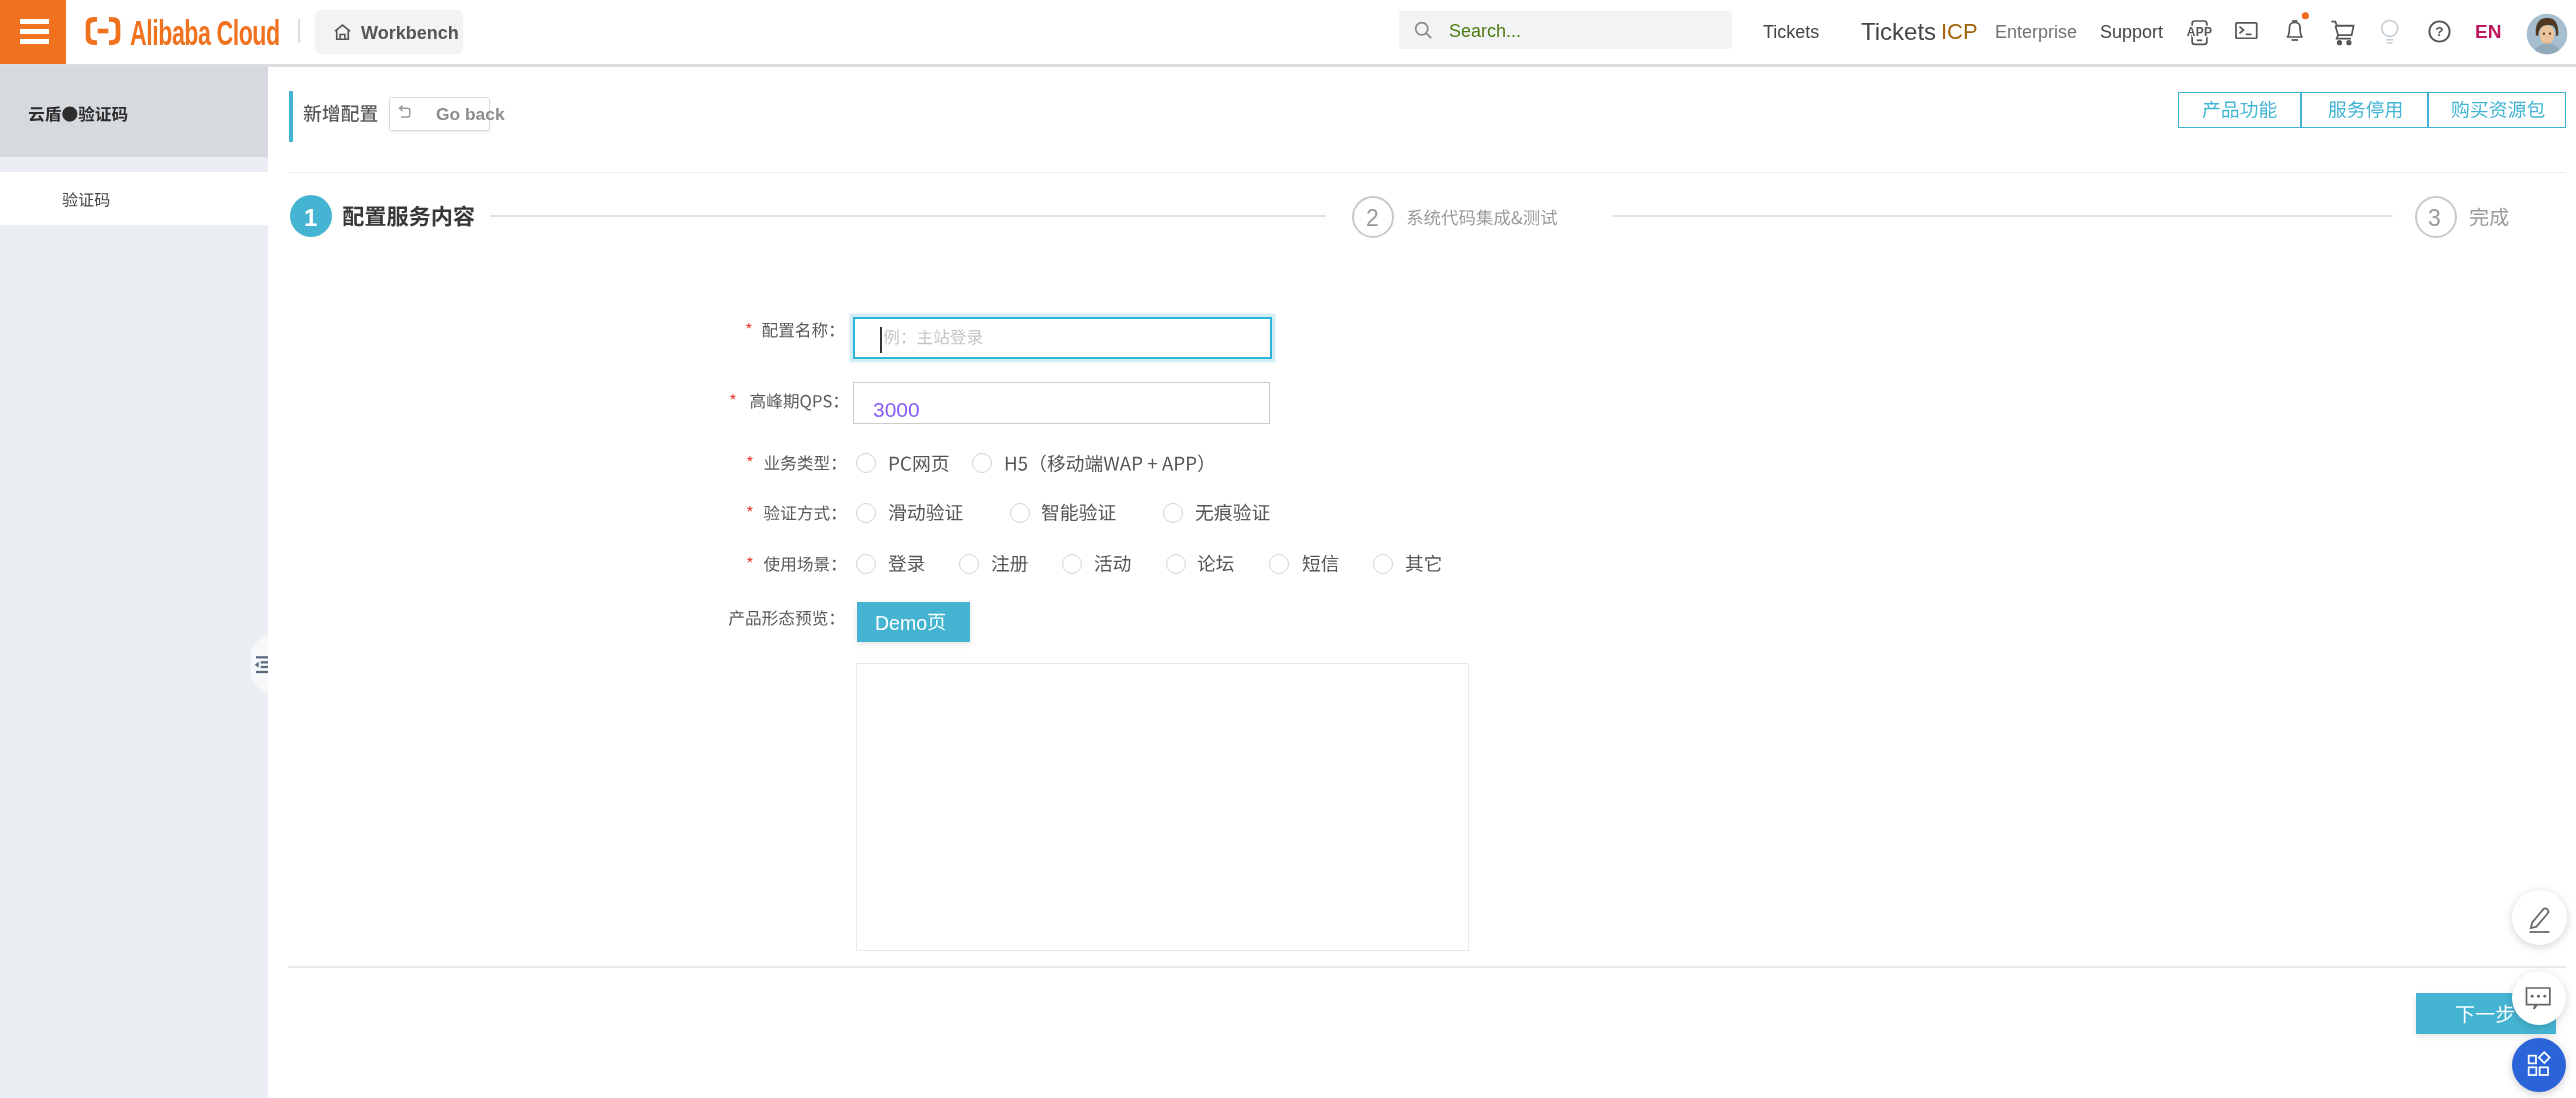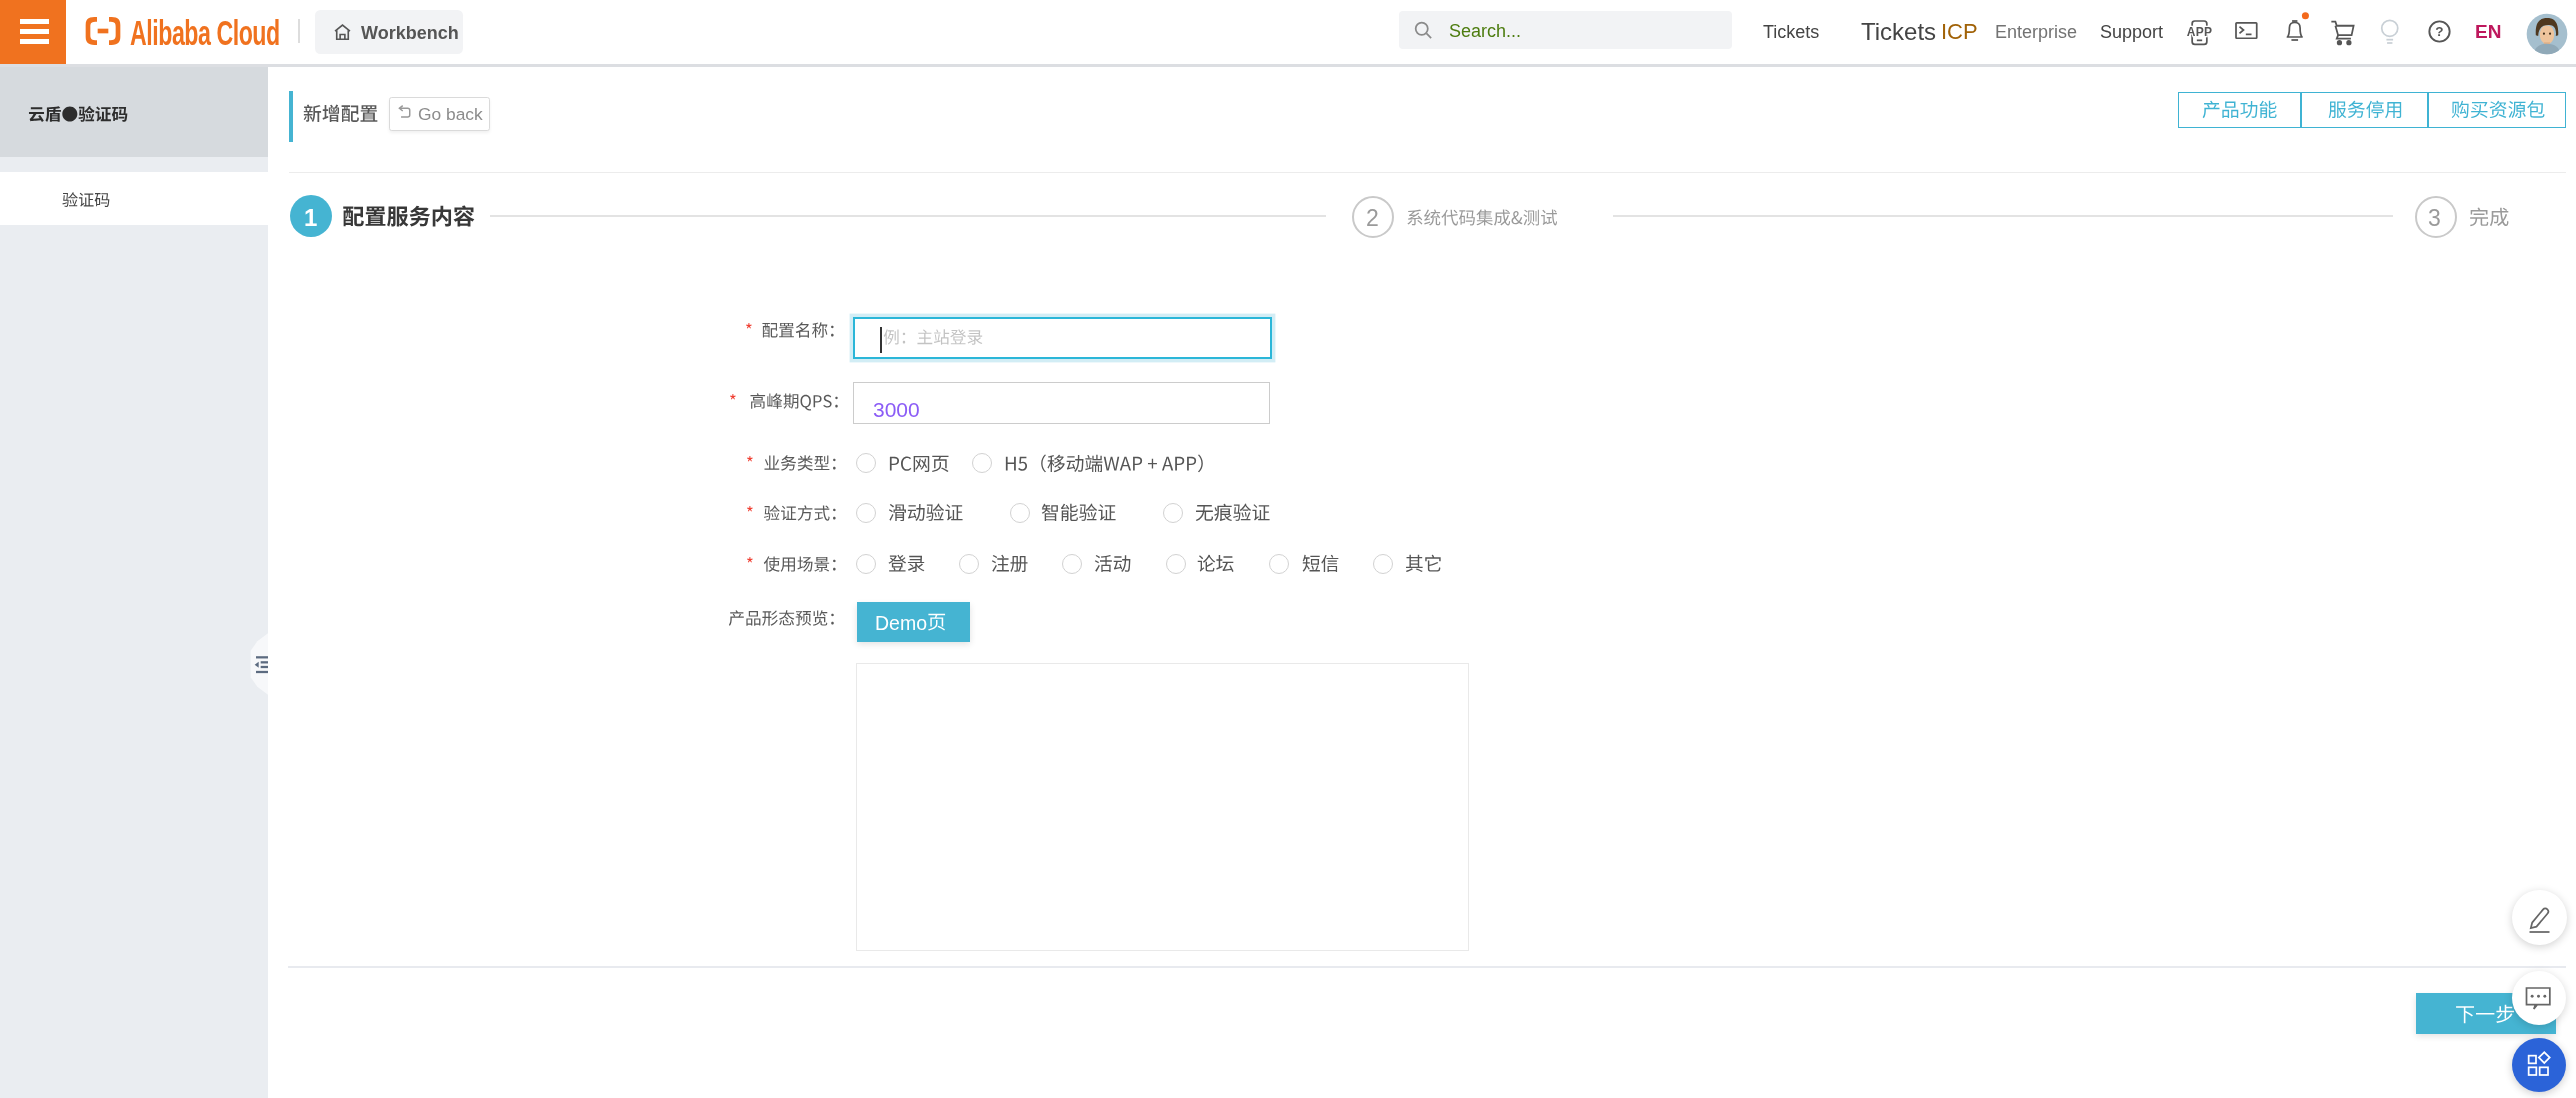--- a/index.html
+++ b/index.html
@@ -108,21 +108,21 @@
 </svg>
 <div style="position:absolute;left:289px;top:91px;width:4px;height:51px;background:#45b4d2"></div>
 <svg style="position:absolute;left:303px;top:101px;" width="78" height="25" viewBox="0 0 116 37">
     <path transform="translate(0,29)" d="M10 -5.7C10.8 -4.3 11.8 -2.5 12.3 -1.3L14.1 -2.4C13.6 -3.6 12.7 -5.3 11.8 -6.7ZM3.5 -6.5C3 -4.8 2.1 -3.2 1 -2C1.5 -1.7 2.4 -1.1 2.7 -0.7C3.8 -2 5 -4 5.6 -5.9ZM15.4 -20.9V-11.2C15.4 -7.5 15.2 -2.8 13 0.5C13.6 0.8 14.6 1.6 15 2.1C17.5 -1.5 17.9 -7.1 17.9 -11.2V-11.8H21.5V2.2H24.1V-11.8H26.9V-14.3H17.9V-19.2C20.7 -19.7 23.8 -20.4 26.2 -21.3L24.1 -23.2C22.1 -22.3 18.5 -21.5 15.4 -20.9ZM5.8 -23.2C6.1 -22.5 6.5 -21.6 6.8 -20.8H1.6V-18.6H14.1V-20.8H9.5C9.2 -21.7 8.6 -22.8 8.1 -23.8ZM10.2 -18.6C9.9 -17.4 9.4 -15.7 8.8 -14.4H4.9L6.5 -14.9C6.4 -15.9 6 -17.4 5.4 -18.5L3.3 -18C3.8 -16.9 4.1 -15.4 4.3 -14.4H1.2V-12.2H6.8V-9.7H1.3V-7.4H6.8V-0.8C6.8 -0.5 6.7 -0.4 6.4 -0.4C6.1 -0.4 5.2 -0.4 4.3 -0.4C4.6 0.2 5 1.2 5 1.8C6.5 1.8 7.5 1.8 8.2 1.4C9 1 9.2 0.4 9.2 -0.7V-7.4H14.1V-9.7H9.2V-12.2H14.5V-14.4H11.2C11.7 -15.5 12.2 -16.8 12.7 -18.1Z M41.1 -16.6C41.9 -15.3 42.6 -13.7 42.9 -12.6L44.4 -13.2C44.2 -14.3 43.4 -15.9 42.6 -17.1ZM49.3 -17.1C48.9 -15.9 48 -14.2 47.3 -13.1L48.7 -12.6C49.4 -13.6 50.2 -15.1 51 -16.5ZM29 -3.9 29.8 -1.3C32.1 -2.2 35.1 -3.3 37.8 -4.5L37.3 -6.8L34.7 -5.9V-14.4H37.4V-16.9H34.7V-23.3H32.2V-16.9H29.4V-14.4H32.2V-5ZM38.4 -19.6V-10.1H53.6V-19.6H50C50.8 -20.5 51.6 -21.7 52.3 -22.8L49.6 -23.7C49.1 -22.5 48.1 -20.7 47.3 -19.6H42.6L44.5 -20.5C44.1 -21.3 43.2 -22.7 42.4 -23.6L40.2 -22.7C40.9 -21.8 41.6 -20.5 42.1 -19.6ZM40.5 -17.8H45V-11.9H40.5ZM47 -17.8H51.4V-11.9H47ZM42.2 -2.7H49.9V-1H42.2ZM42.2 -4.6V-6.6H49.9V-4.6ZM39.8 -8.6V2.3H42.2V1H49.9V2.3H52.4V-8.6Z M71.3 -22.4V-19.8H79.5V-13.7H71.4V-1.7C71.4 1.2 72.3 2 75.1 2C75.7 2 78.8 2 79.5 2C82.2 2 82.9 0.7 83.2 -4C82.5 -4.1 81.4 -4.6 80.8 -5.1C80.6 -1.1 80.4 -0.4 79.3 -0.4C78.5 -0.4 76 -0.4 75.4 -0.4C74.2 -0.4 74 -0.6 74 -1.7V-11.2H79.5V-9.3H82.1V-22.4ZM60.1 -4.2H67.3V-1.7H60.1ZM60.1 -6.1V-8.5C60.4 -8.3 61 -7.8 61.2 -7.6C62.7 -9.1 63.1 -11.3 63.1 -12.9V-15.2H64.4V-10.2C64.4 -8.7 64.7 -8.4 65.9 -8.4C66.1 -8.4 66.8 -8.4 67.1 -8.4H67.3V-6.1ZM57.4 -22.6V-20.2H61.3V-17.4H58V2.2H60.1V0.4H67.3V1.8H69.5V-17.4H66.4V-20.2H70.1V-22.6ZM63.1 -17.4V-20.2H64.6V-17.4ZM60.1 -8.5V-15.2H61.7V-13C61.7 -11.6 61.5 -9.9 60.1 -8.5ZM65.7 -15.2H67.3V-9.8L67.2 -9.9C67.2 -9.8 67.1 -9.8 66.8 -9.8C66.7 -9.8 66.1 -9.8 66 -9.8C65.7 -9.8 65.7 -9.9 65.7 -10.2Z M102.4 -20.8H106.5V-18.6H102.4ZM96 -20.8H100V-18.6H96ZM89.7 -20.8H93.5V-18.6H89.7ZM89.1 -12V-0.4H85.5V1.6H110.6V-0.4H106.9V-12H98.3L98.6 -13.4H109.8V-15.4H99L99.2 -16.8H109.1V-22.6H87.1V-16.8H96.5L96.3 -15.4H85.9V-13.4H96L95.8 -12ZM91.6 -0.4V-1.8H104.3V-0.4ZM91.6 -7.5H104.3V-6.1H91.6ZM91.6 -8.9V-10.3H104.3V-8.9ZM91.6 -4.7H104.3V-3.2H91.6Z" fill="#595959"></path>
   </svg>
 <div style="position:absolute;left:389px;top:97px;width:99px;height:32px;background:#fff;border:1.3px solid #dadada;border-radius:2.7px;box-shadow:0 2px 3.4px rgba(0,0,0,0.06)"></div>
 <svg style="left:397px;top:105px" width="14.8" height="16" viewBox="0 0 22 24" fill="none" stroke="#999" stroke-width="2.2">
 <path d="M4 5 L16 5 C18 5 19 6 19 8 L19 15 C19 17 18 18 16 18 L6 18"></path>
 <path d="M8.5 1 L3.5 5 L8.5 9"></path>
 </svg>
-<div style="position:absolute;left:418px;top:106px;font-size:17.4px;line-height:17.4px;color:#8c8c8c;font-weight:400;letter-spacing:0;white-space:nowrap">Go back</div>
+<div style="position:absolute;left:436px;top:106px;font-size:17.4px;line-height:17.4px;color:#8c8c8c;font-weight:700;letter-spacing:0;white-space:nowrap">Go back</div>
 <div style="position:absolute;left:289px;top:172px;width:2277px;height:1.3px;background:#ececec"></div>
 <div style="position:absolute;left:2178px;top:92px;width:121px;height:34px;background:#fff;border:1.3px solid #3fb3d3"></div>
 <svg style="position:absolute;left:2202px;top:97px;" width="78" height="25" viewBox="0 0 116 37">
     <path transform="translate(0,29)" d="M7.4 -17.1C8.3 -15.9 9.3 -14.2 9.7 -13L11.6 -13.9C11.2 -15 10.1 -16.7 9.2 -17.9ZM19.3 -17.8C18.8 -16.3 17.8 -14.3 17 -13H3.5V-9.2C3.5 -6.2 3.2 -2 1 1C1.5 1.3 2.4 2 2.7 2.4C5.2 -0.9 5.7 -5.8 5.7 -9.1V-10.9H26V-13H19.1C19.9 -14.2 20.8 -15.7 21.6 -17ZM11.9 -23C12.5 -22.1 13.2 -21.1 13.6 -20.2H3.1V-18.1H25.3V-20.2H16L16.1 -20.2C15.7 -21.1 14.8 -22.5 14 -23.5Z M36.5 -20.3H47.6V-15H36.5ZM34.4 -22.3V-13H49.8V-22.3ZM30.3 -10V2.2H32.3V0.7H38.2V2H40.3V-10ZM32.3 -1.3V-8H38.2V-1.3ZM43.4 -10V2.2H45.4V0.7H51.8V2.1H53.9V-10ZM45.4 -1.3V-8H51.8V-1.3Z M57.1 -5.1 57.6 -2.9C60.6 -3.8 64.6 -4.9 68.4 -6L68.2 -8L63.6 -6.8V-18.2H67.7V-20.2H57.4V-18.2H61.6V-6.2C59.9 -5.8 58.3 -5.4 57.1 -5.1ZM72.7 -23.1C72.7 -21 72.7 -19 72.6 -17.1H67.9V-15.1H72.5C72.1 -8.3 70.6 -2.6 64.6 0.6C65.1 1 65.8 1.7 66.1 2.3C72.5 -1.3 74.2 -7.6 74.6 -15.1H80.2C79.8 -5.1 79.4 -1.3 78.5 -0.4C78.2 -0.1 78 0 77.4 0C76.7 0 75.2 -0 73.4 -0.2C73.8 0.4 74.1 1.3 74.1 1.9C75.7 2 77.3 2 78.2 1.9C79.2 1.8 79.8 1.6 80.4 0.8C81.5 -0.4 81.9 -4.5 82.3 -16.1C82.3 -16.4 82.3 -17.1 82.3 -17.1H74.7C74.8 -19 74.8 -21 74.8 -23.1Z M94.7 -11.8V-9.4H88.8V-11.8ZM86.8 -13.6V2.2H88.8V-3.5H94.7V-0.2C94.7 0.1 94.6 0.3 94.3 0.3C93.9 0.3 92.7 0.3 91.4 0.2C91.6 0.8 92 1.6 92.1 2.2C93.8 2.2 95 2.1 95.8 1.8C96.6 1.5 96.8 0.9 96.8 -0.2V-13.6ZM88.8 -7.7H94.7V-5.2H88.8ZM108 -21.4C106.4 -20.6 103.9 -19.6 101.5 -18.8V-23.5H99.4V-14.2C99.4 -11.9 100.1 -11.2 102.8 -11.2C103.4 -11.2 107 -11.2 107.6 -11.2C109.8 -11.2 110.5 -12.2 110.7 -15.6C110.1 -15.7 109.3 -16 108.9 -16.4C108.7 -13.6 108.5 -13.1 107.4 -13.1C106.7 -13.1 103.6 -13.1 103 -13.1C101.7 -13.1 101.5 -13.3 101.5 -14.2V-17.1C104.2 -17.8 107.2 -18.8 109.4 -19.9ZM108.4 -8.9C106.7 -7.9 104 -6.8 101.5 -6V-10.4H99.4V-1C99.4 1.4 100.2 2 102.9 2C103.5 2 107.2 2 107.8 2C110.1 2 110.7 1 111 -2.8C110.4 -2.9 109.6 -3.2 109.1 -3.6C109 -0.4 108.8 0.1 107.6 0.1C106.8 0.1 103.7 0.1 103.1 0.1C101.8 0.1 101.5 -0.1 101.5 -1V-4.2C104.3 -5 107.5 -6.1 109.7 -7.4ZM86.4 -15.5C86.9 -15.7 87.9 -15.9 95.6 -16.4C95.8 -15.9 96.1 -15.4 96.2 -14.9L98.1 -15.8C97.5 -17.4 95.9 -20 94.4 -21.8L92.7 -21.2C93.4 -20.2 94.1 -19.1 94.8 -18L88.6 -17.7C89.8 -19.2 91.1 -21 92 -22.9L89.9 -23.6C89 -21.4 87.4 -19.2 86.9 -18.6C86.5 -18 86 -17.6 85.6 -17.5C85.9 -16.9 86.2 -15.9 86.4 -15.5Z" fill="#3fb3d3"></path>
   </svg>
 <div style="position:absolute;left:2301px;top:92px;width:125px;height:34px;background:#fff;border:1.3px solid #3fb3d3"></div>
 <svg style="position:absolute;left:2328px;top:97px;" width="78" height="25" viewBox="0 0 116 37">
     <path transform="translate(0,29)" d="M3 -22.5V-12.4C3 -8.3 2.9 -2.7 1 1.3C1.5 1.5 2.3 1.9 2.7 2.3C3.9 -0.4 4.5 -3.9 4.8 -7.3H9.2V-0.3C9.2 0.1 9 0.2 8.7 0.2C8.3 0.3 7.1 0.3 5.9 0.2C6.1 0.8 6.4 1.7 6.4 2.2C8.3 2.2 9.5 2.2 10.2 1.8C10.9 1.5 11.2 0.9 11.2 -0.3V-22.5ZM4.9 -20.5H9.2V-15.9H4.9ZM4.9 -14H9.2V-9.2H4.9C4.9 -10.4 4.9 -11.5 4.9 -12.4ZM24 -10.9C23.4 -8.6 22.4 -6.5 21.2 -4.6C19.9 -6.5 18.9 -8.7 18.1 -10.9ZM13.6 -22.4V2.2H15.6V-10.9H16.3C17.2 -8 18.5 -5.3 20 -3.1C18.8 -1.5 17.3 -0.3 15.7 0.5C16.2 0.9 16.7 1.6 17 2.1C18.5 1.2 20 -0 21.3 -1.5C22.6 0.1 24.1 1.3 25.8 2.3C26.1 1.8 26.7 1 27.2 0.6C25.4 -0.2 23.8 -1.5 22.5 -3.1C24.2 -5.5 25.6 -8.7 26.3 -12.5L25.1 -13L24.8 -12.9H15.6V-20.4H23.5V-17C23.5 -16.7 23.4 -16.6 23 -16.5C22.5 -16.5 21 -16.5 19.3 -16.6C19.6 -16.1 19.9 -15.3 20 -14.8C22.1 -14.8 23.5 -14.8 24.4 -15.1C25.3 -15.4 25.5 -15.9 25.5 -17V-22.4Z M40.5 -10.7C40.4 -9.7 40.2 -8.7 40 -7.9H31.5V-6H39.3C37.7 -2.4 34.6 -0.6 29.6 0.4C30 0.8 30.5 1.7 30.7 2.2C36.3 0.9 39.8 -1.5 41.6 -6H50.1C49.6 -2.4 49 -0.6 48.4 -0.1C48.1 0.1 47.7 0.2 47.2 0.2C46.5 0.2 44.7 0.1 42.9 -0C43.3 0.5 43.5 1.3 43.6 1.8C45.2 1.9 46.9 2 47.8 1.9C48.8 1.9 49.4 1.7 50 1.1C51 0.3 51.6 -1.8 52.2 -6.9C52.3 -7.3 52.4 -7.9 52.4 -7.9H42.1C42.4 -8.7 42.5 -9.6 42.7 -10.5ZM48.9 -18.8C47.2 -17.2 44.9 -15.8 42.3 -14.8C40 -15.7 38.3 -16.9 37.1 -18.5L37.5 -18.8ZM38.7 -23.5C37.2 -21.1 34.5 -18.2 30.5 -16.2C31 -15.9 31.6 -15.1 31.8 -14.6C33.3 -15.4 34.6 -16.3 35.7 -17.2C36.8 -15.9 38.2 -14.8 39.9 -13.9C36.5 -12.9 32.8 -12.2 29.3 -11.8C29.6 -11.4 30 -10.5 30.1 -10C34.2 -10.5 38.4 -11.4 42.2 -12.8C45.5 -11.5 49.4 -10.7 53.7 -10.3C54 -10.9 54.5 -11.8 54.9 -12.2C51.2 -12.4 47.7 -13 44.7 -13.9C47.8 -15.4 50.5 -17.3 52.1 -19.9L50.9 -20.7L50.5 -20.6H39.1C39.8 -21.4 40.4 -22.3 40.9 -23.1Z M69.1 -16.2H78.3V-13.8H69.1ZM67.1 -17.7V-12.3H80.3V-17.7ZM64.7 -10.6V-6H66.5V-8.8H80.7V-6H82.6V-10.6ZM71.8 -23.1C72.2 -22.5 72.6 -21.7 72.9 -21H65.1V-19.2H82.6V-21H75.2C74.8 -21.8 74.2 -22.9 73.7 -23.7ZM67.1 -6.7V-5H72.6V-0.1C72.6 0.2 72.5 0.3 72.1 0.3C71.7 0.3 70.1 0.3 68.4 0.3C68.7 0.8 69 1.6 69.1 2.1C71.3 2.1 72.7 2.1 73.6 1.9C74.5 1.6 74.7 1 74.7 -0.1V-5H80.1V-6.7ZM63.4 -23.5C61.9 -19.2 59.5 -15 56.9 -12.3C57.3 -11.8 57.8 -10.7 58.1 -10.2C58.9 -11.1 59.7 -12.2 60.5 -13.3V2.2H62.4V-16.5C63.5 -18.5 64.5 -20.7 65.3 -22.9Z M88.3 -21.6V-11.4C88.3 -7.4 88 -2.5 84.9 1C85.4 1.3 86.2 2 86.5 2.4C88.7 0 89.6 -3.2 90 -6.4H97.1V2H99.2V-6.4H106.8V-0.6C106.8 -0.1 106.6 0.1 106 0.1C105.5 0.1 103.6 0.1 101.6 0.1C101.9 0.6 102.2 1.5 102.3 2.1C105 2.1 106.6 2.1 107.5 1.7C108.5 1.4 108.8 0.8 108.8 -0.6V-21.6ZM90.4 -19.5H97.1V-15H90.4ZM106.8 -19.5V-15H99.2V-19.5ZM90.4 -13H97.1V-8.3H90.2C90.3 -9.4 90.4 -10.4 90.4 -11.4ZM106.8 -13V-8.3H99.2V-13Z" fill="#3fb3d3"></path>
   </svg>
 <div style="position:absolute;left:2428px;top:92px;width:136px;height:34px;background:#fff;border:1.3px solid #3fb3d3"></div>

